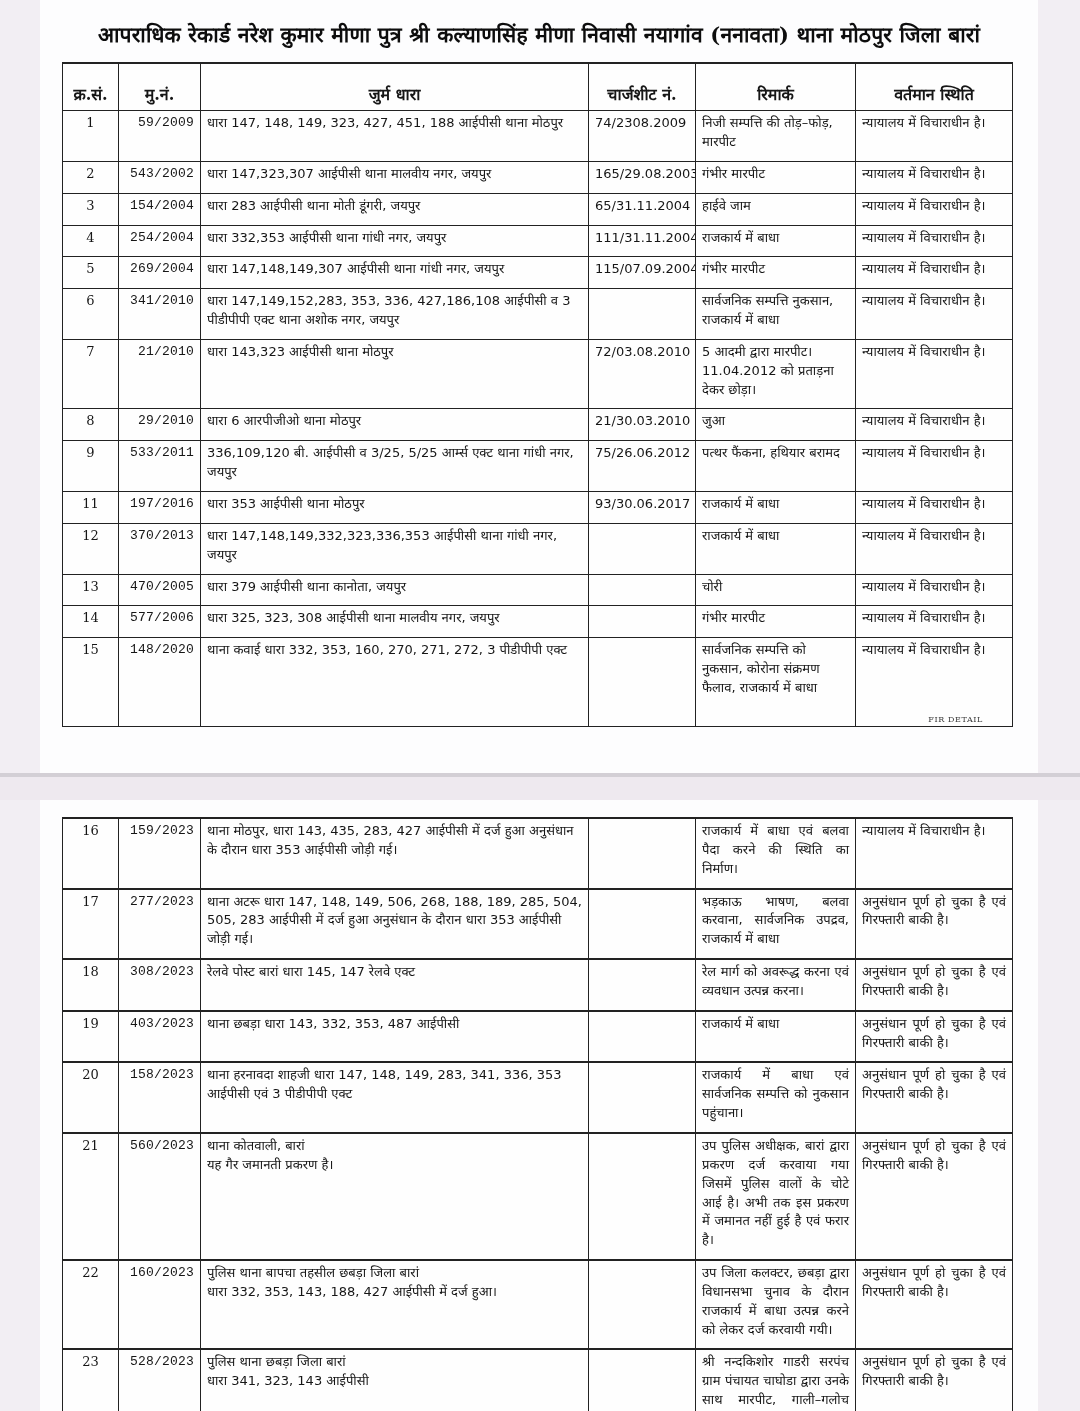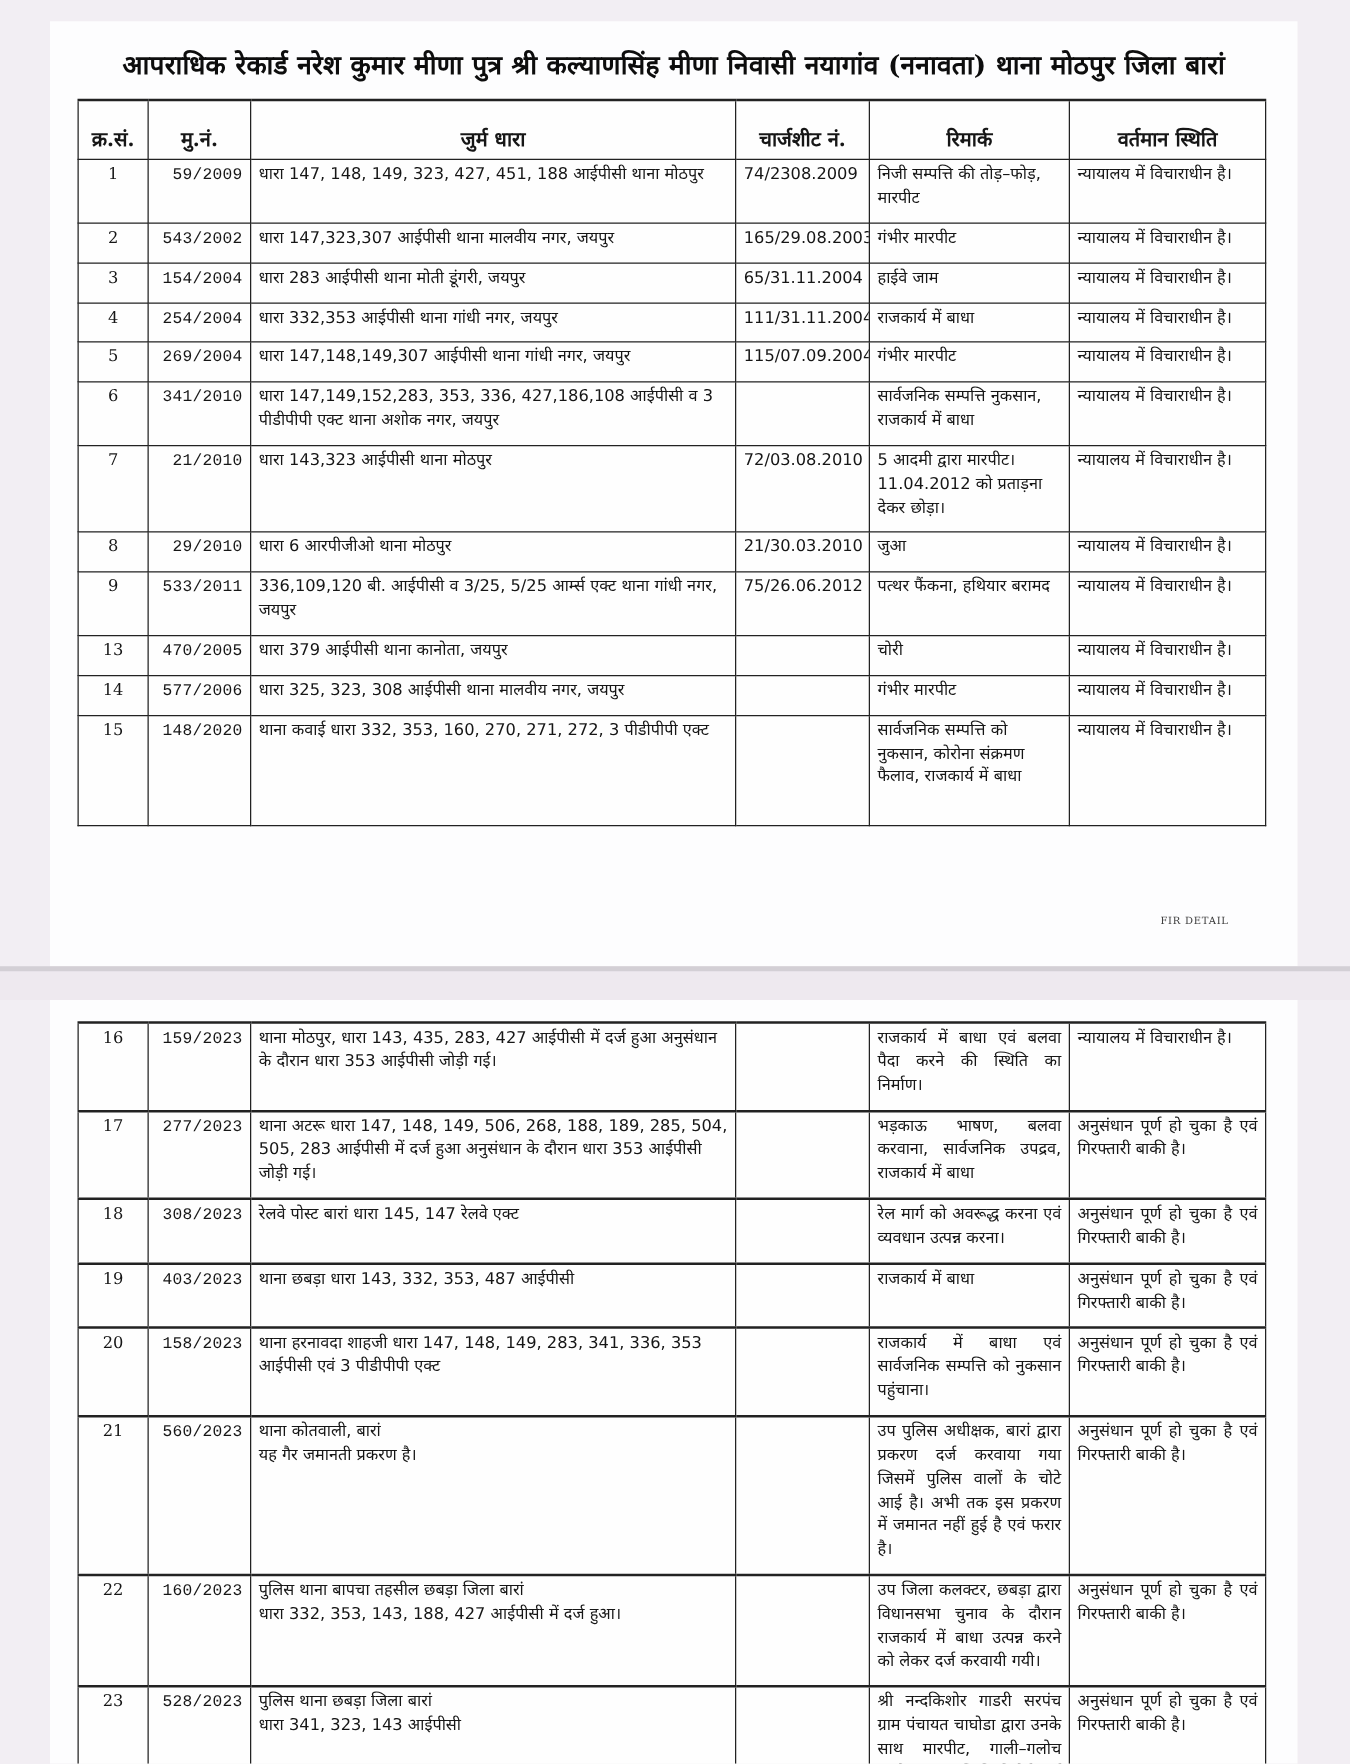--- a/index.html
+++ b/index.html
@@ -8,21 +8,21 @@
 
   .canvas {
     position: relative; width: 1080px; height: 1411px;
     background: #f2eef3; overflow: hidden;
   }
 
   .page {
     position: absolute; left: 40px; width: 998px;
     background: #fdfdfe;
   }
-  .page1 { top: 0; height: 778px; margin-top: 17px; }
+  .page1 { top: 0; height: 778px; }
   .page2 { top: 800px; height: 772px; }
 
   .page-gap {
     position: absolute; left: 0; top: 773px; width: 1080px; height: 27px;
     background: #eee9ef;
     border-top: 4px solid #d3cfd5;
   }
 
   .doc-title {
     padding: 20px 30px 14px 30px;
@@ -191,20 +191,36 @@
           </tr>
           <tr>
             <td class="c-sno">9</td>
             <td class="c-case">533/2011</td>
             <td class="c-sections">336,109,120 बी. आईपीसी व 3/25, 5/25 आर्म्स एक्ट थाना गांधी नगर, जयपुर</td>
             <td class="c-charge">75/26.06.2012</td>
             <td class="c-remark">पत्थर फैंकना, हथियार बरामद</td>
             <td class="c-status">न्यायालय में विचाराधीन है।</td>
           </tr>
           <tr>
+            <td class="c-sno">11</td>
+            <td class="c-case">197/2016</td>
+            <td class="c-sections">धारा 353 आईपीसी थाना मोठपुर</td>
+            <td class="c-charge">93/30.06.2017</td>
+            <td class="c-remark">राजकार्य में बाधा</td>
+            <td class="c-status">न्यायालय में विचाराधीन है।</td>
+          </tr>
+          <tr>
+            <td class="c-sno">12</td>
+            <td class="c-case">370/2013</td>
+            <td class="c-sections">धारा 147,148,149,332,323,336,353 आईपीसी थाना गांधी नगर, जयपुर</td>
+            <td class="c-charge"></td>
+            <td class="c-remark">राजकार्य में बाधा</td>
+            <td class="c-status">न्यायालय में विचाराधीन है।</td>
+          </tr>
+          <tr>
             <td class="c-sno">13</td>
             <td class="c-case">470/2005</td>
             <td class="c-sections">धारा 379 आईपीसी थाना कानोता, जयपुर</td>
             <td class="c-charge"></td>
             <td class="c-remark">चोरी</td>
             <td class="c-status">न्यायालय में विचाराधीन है।</td>
           </tr>
           <tr>
             <td class="c-sno">14</td>
             <td class="c-case">577/2006</td>

